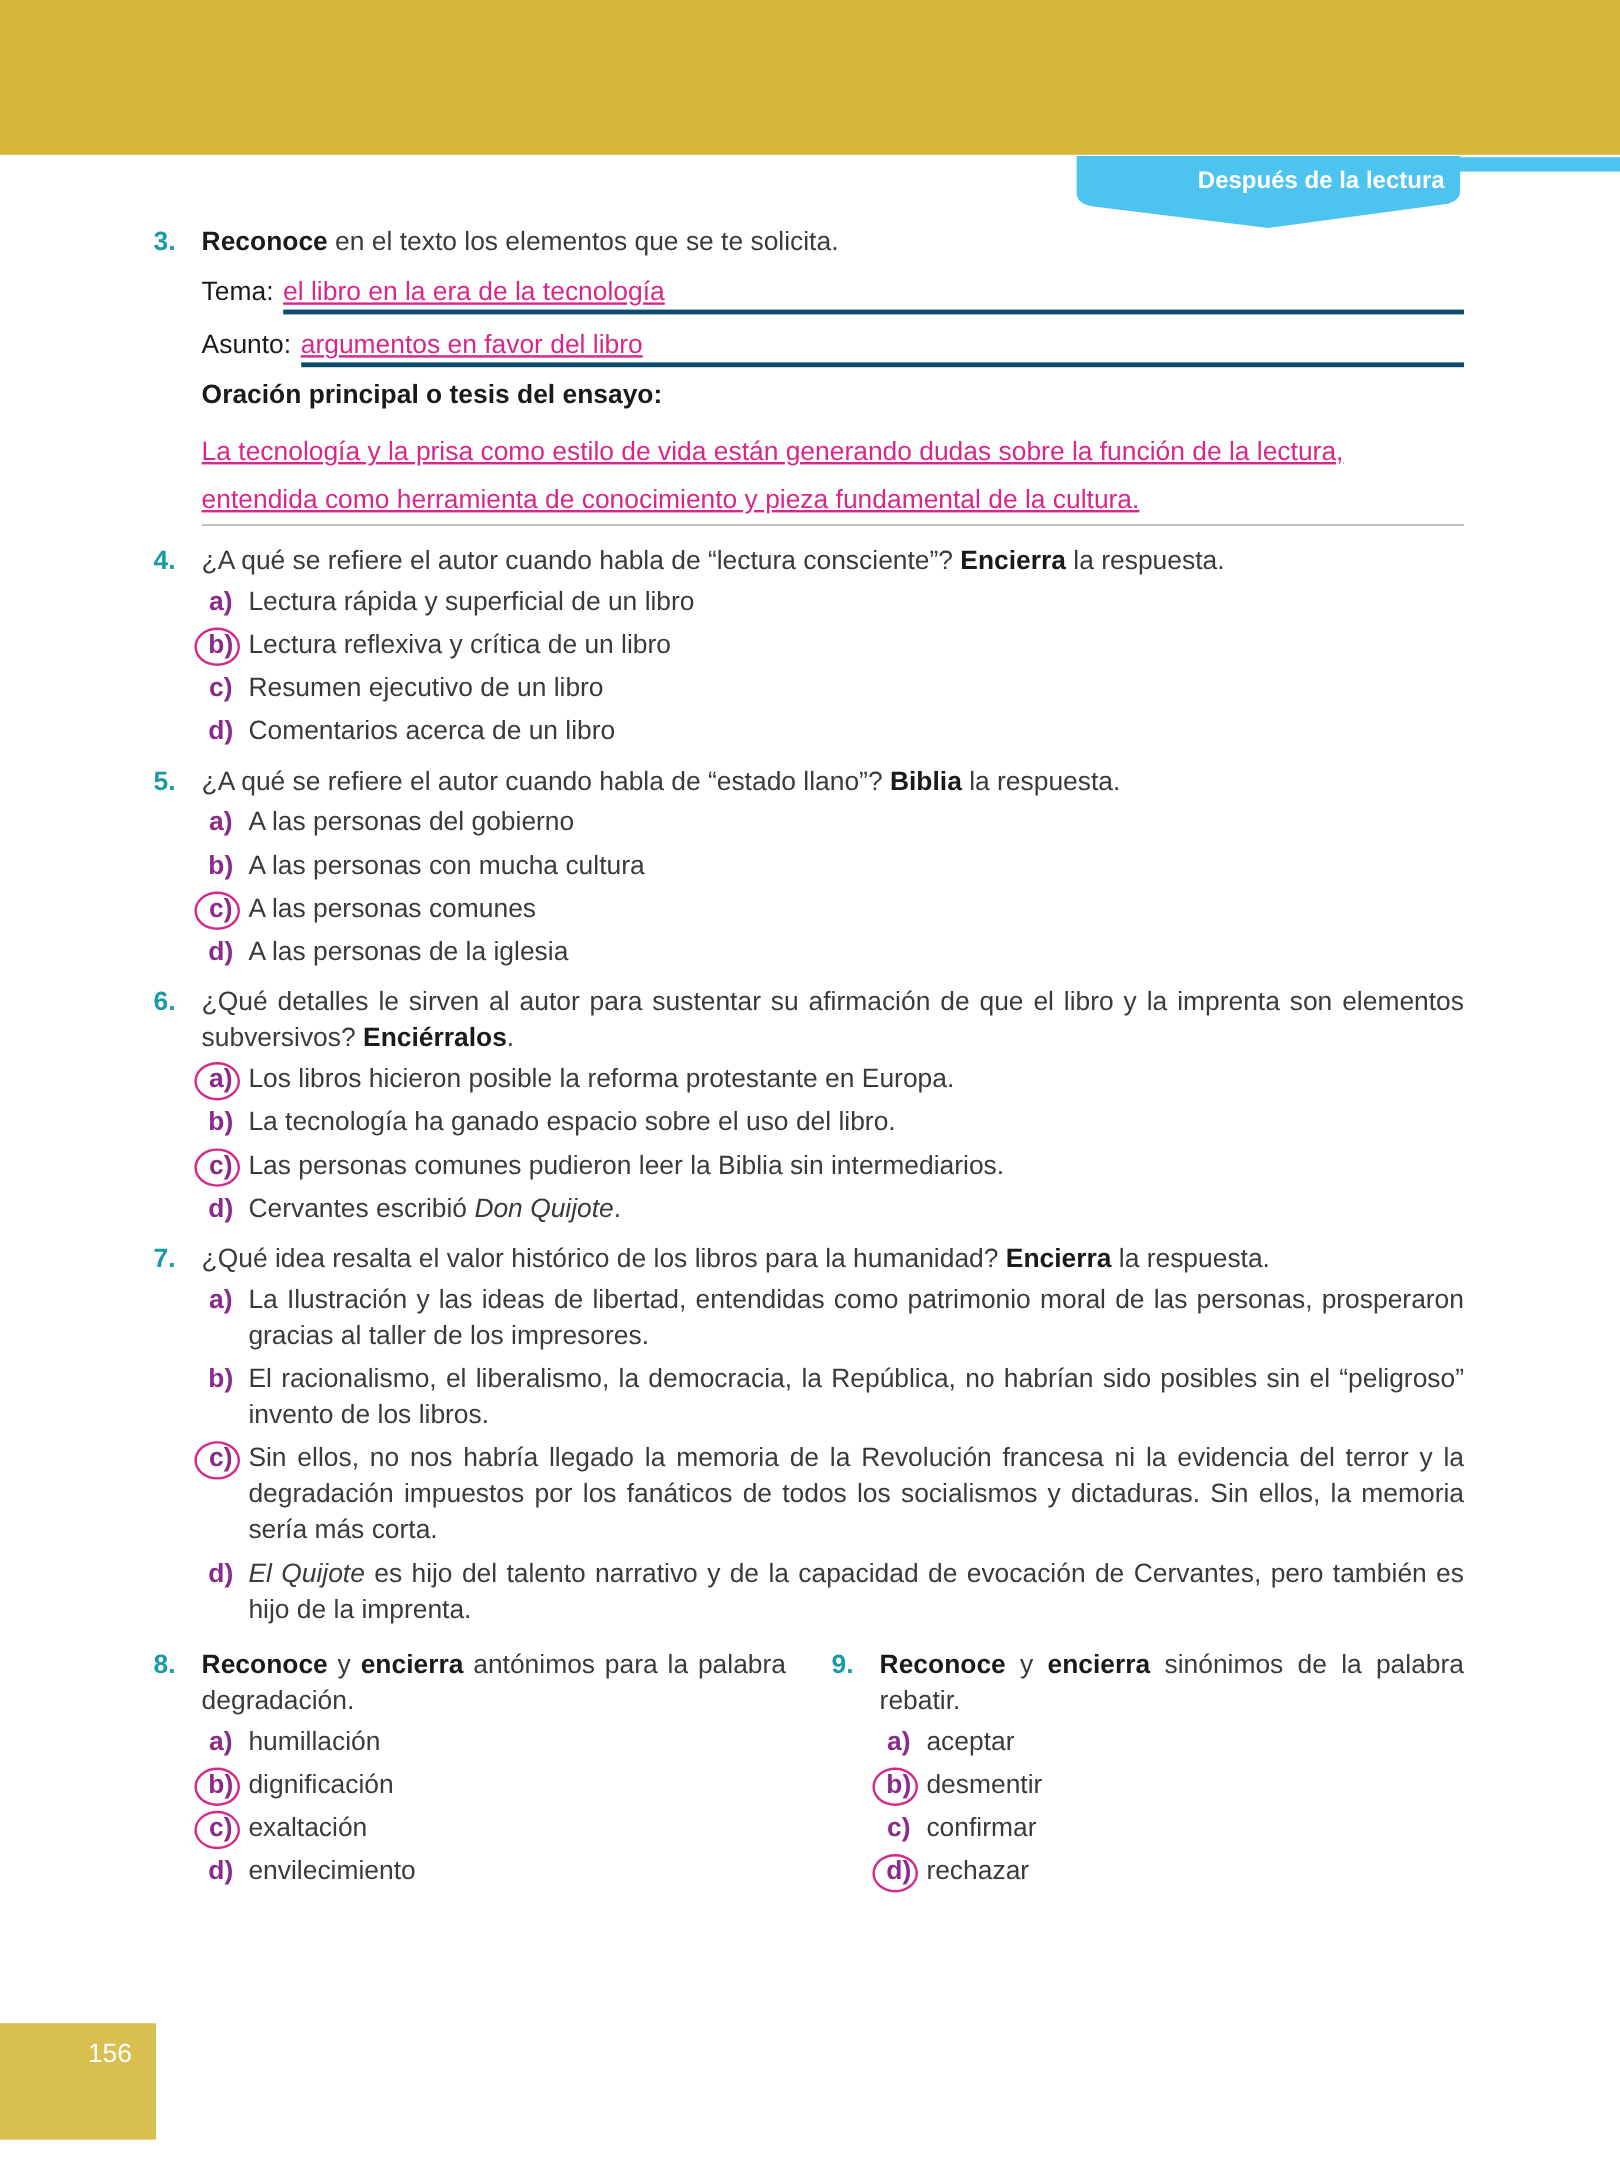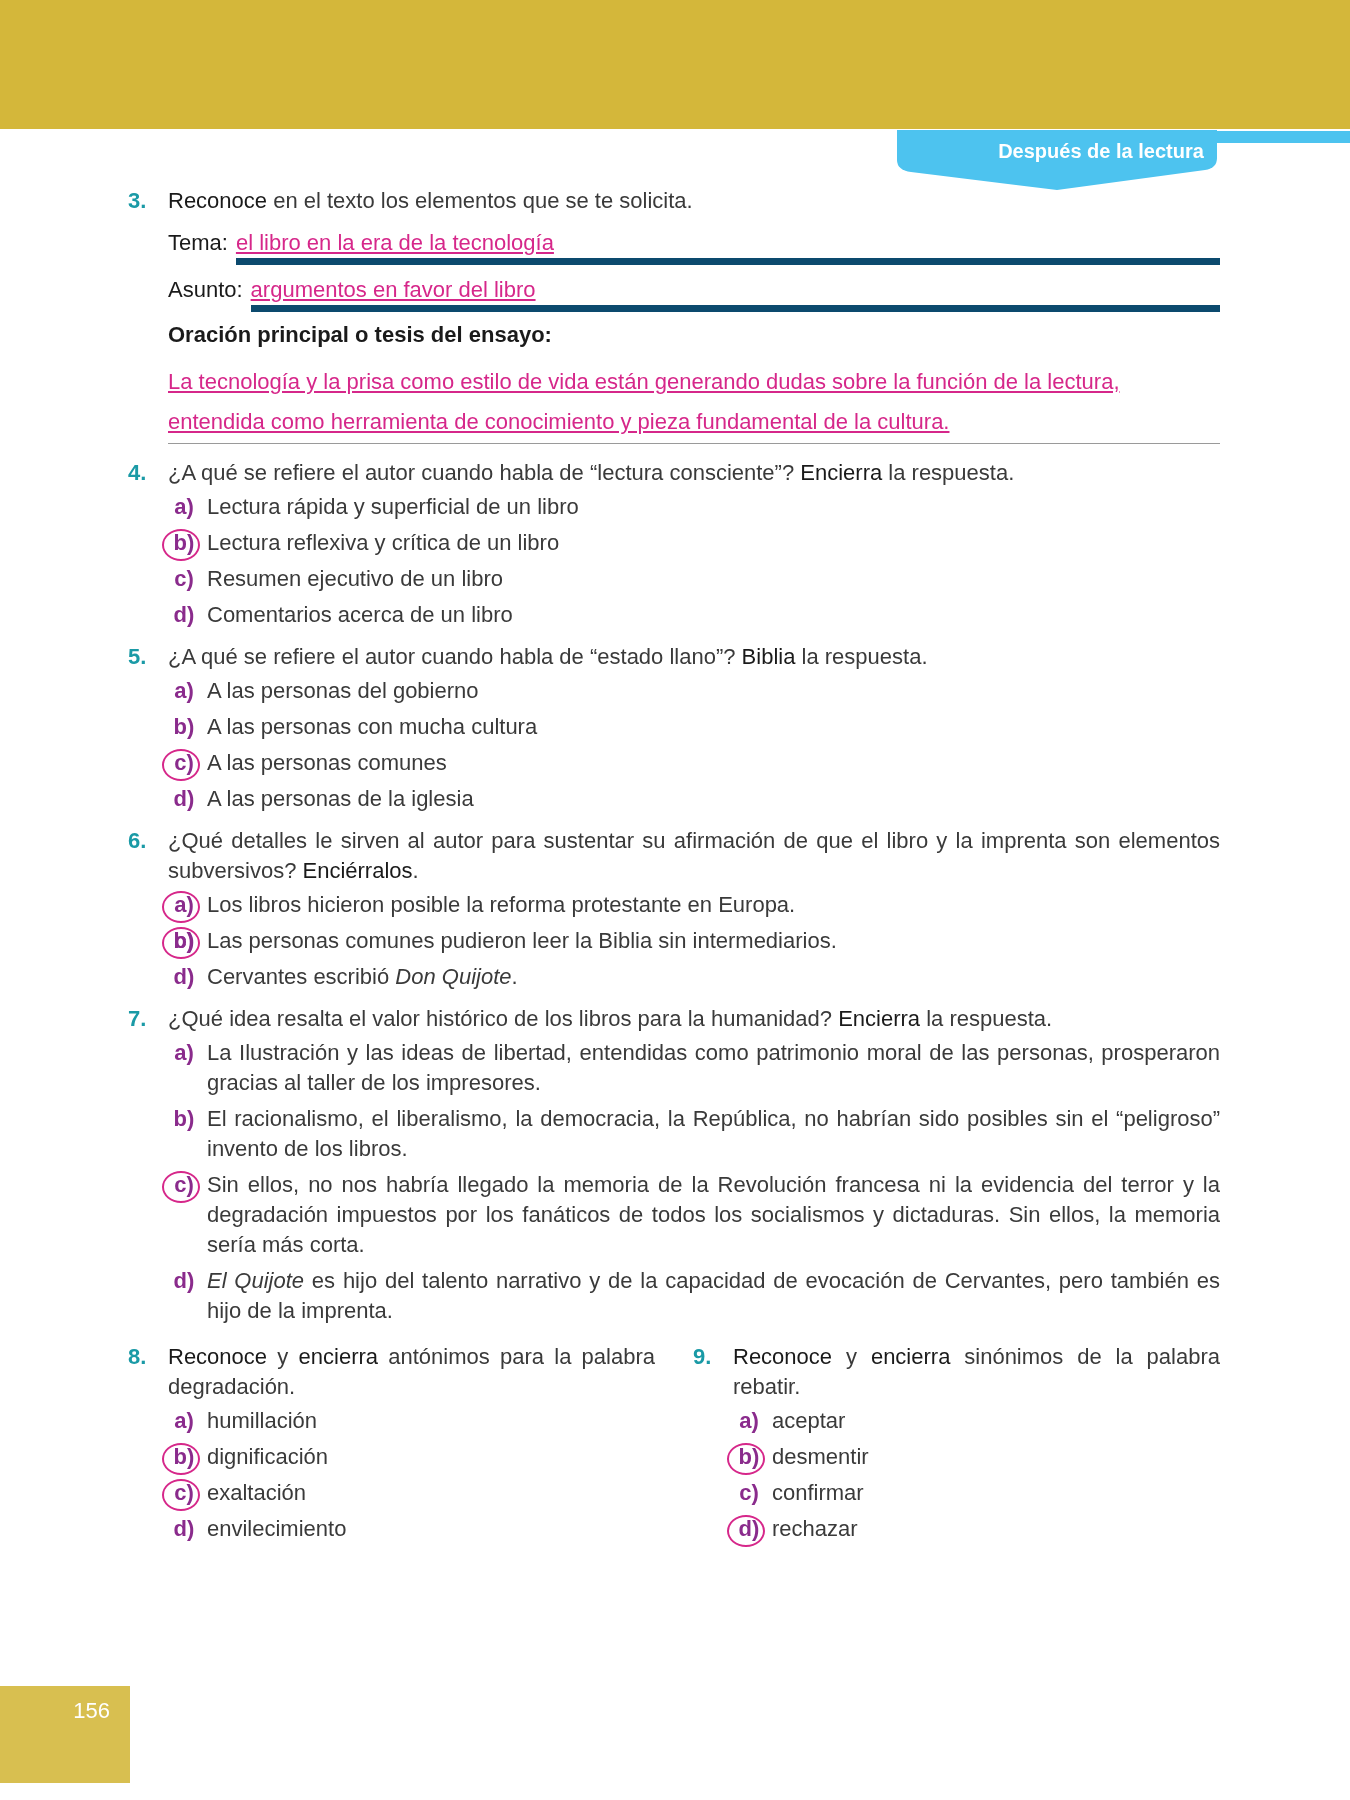--- a/index.html
+++ b/index.html
@@ -15,34 +15,34 @@
     position:absolute; left:897px; top:130px; width:320px; height:60px;
   }
   .tab svg { position:absolute; left:0; top:0; }
   .tab-label {
     position:absolute; left:0; top:10px; width:320px; text-align:center;
     color:#ffffff; font-weight:bold; font-size:20px;padding-left:44px;
   }
   .content { position:absolute; left:128px; top:186px; width:1092px; }
   .q { position:relative; padding-left:40px; font-size:22px; line-height:30px; margin-bottom:12px; }
   .q-num { position:absolute; left:0; top:0; color:#1a9aa6; font-weight:bold; }
-  .q-text b { color:#1a1a1a; font-weight:normal; }
+  .q-text b { color:#1a1a1a; font-weight:bold; }
   .q-text { text-align:justify; }
   .opts { margin-top:4px; }
   .opt { position:relative; padding-left:39px; line-height:30px; margin-bottom:6px; text-align:justify; }
   .opt-letter {
     position:absolute; left:0; top:0; color:#8a2b8c; font-weight:bold; width:32px; text-align:center;
   }
   .opt-letter.circled::before {
     content:""; position:absolute; left:-6px; top:1px; width:34px; height:28px;
     border:2px solid #d6278a; border-radius:50%;
   }
   .field { position:relative; font-size:22px; line-height:30px; margin:8px 0 10px 40px; display:flex; }
   .field-label { color:#1a1a1a; font-weight:normal; white-space:nowrap; margin-right:8px; }
-  .field-value { flex:1; color:#d6278a; text-decoration:underline; border-bottom:7px solid #0c4a6e; }
+  .field-value { flex:1; color:#d6278a; text-decoration:underline; border-bottom:4px solid #0c4a6e; }
   .thesis-title { margin:10px 0 14px 40px; font-size:22px; font-weight:bold; color:#1a1a1a; }
   .thesis {
     margin-left:40px; font-size:22px; line-height:40px; color:#d6278a;
     text-decoration:underline;
     background-image:linear-gradient(#9a9a9a,#9a9a9a);
     background-size:100% 1px; background-repeat:no-repeat; background-position:0 100%;
     padding-bottom:2px; margin-bottom:14px;
   }
   .cols { display:flex; gap:38px; margin-top:16px; }
   .col { flex:1; }
@@ -98,21 +98,21 @@
         <div class="opt"><span class="opt-letter circled">c)</span><span>A las personas comunes</span></div>
         <div class="opt"><span class="opt-letter">d)</span><span>A las personas de la iglesia</span></div>
       </div>
   </div>
 
   <div class="q">
     <span class="q-num">6.</span>
     <div class="q-text"><span>¿Qué detalles le sirven al autor para sustentar su afirmación de que el libro y la imprenta son elementos subversivos? </span><b>Enciérralos</b><span>.</span></div>
     <div class="opts">
         <div class="opt"><span class="opt-letter circled">a)</span><span>Los libros hicieron posible la reforma protestante en Europa.</span></div>
-        <div class="opt"><span class="opt-letter">b)</span></div>
+        <div class="opt"><span class="opt-letter">b)</span><span>La tecnología ha ganado espacio sobre el uso del libro.</span></div>
         <div class="opt"><span class="opt-letter circled">c)</span><span>Las personas comunes pudieron leer la Biblia sin intermediarios.</span></div>
         <div class="opt"><span class="opt-letter">d)</span><span><span>Cervantes escribió </span><i>Don Quijote</i><span>.</span></span></div>
       </div>
   </div>
 
   <div class="q">
     <span class="q-num">7.</span>
     <div class="q-text"><span>¿Qué idea resalta el valor histórico de los libros para la humanidad? </span><b>Encierra</b><span> la respuesta.</span></div>
     <div class="opts">
         <div class="opt"><span class="opt-letter">a)</span><span>La Ilustración y las ideas de libertad, entendidas como patrimonio moral de las personas, prosperaron gracias al taller de los impresores.</span></div>

